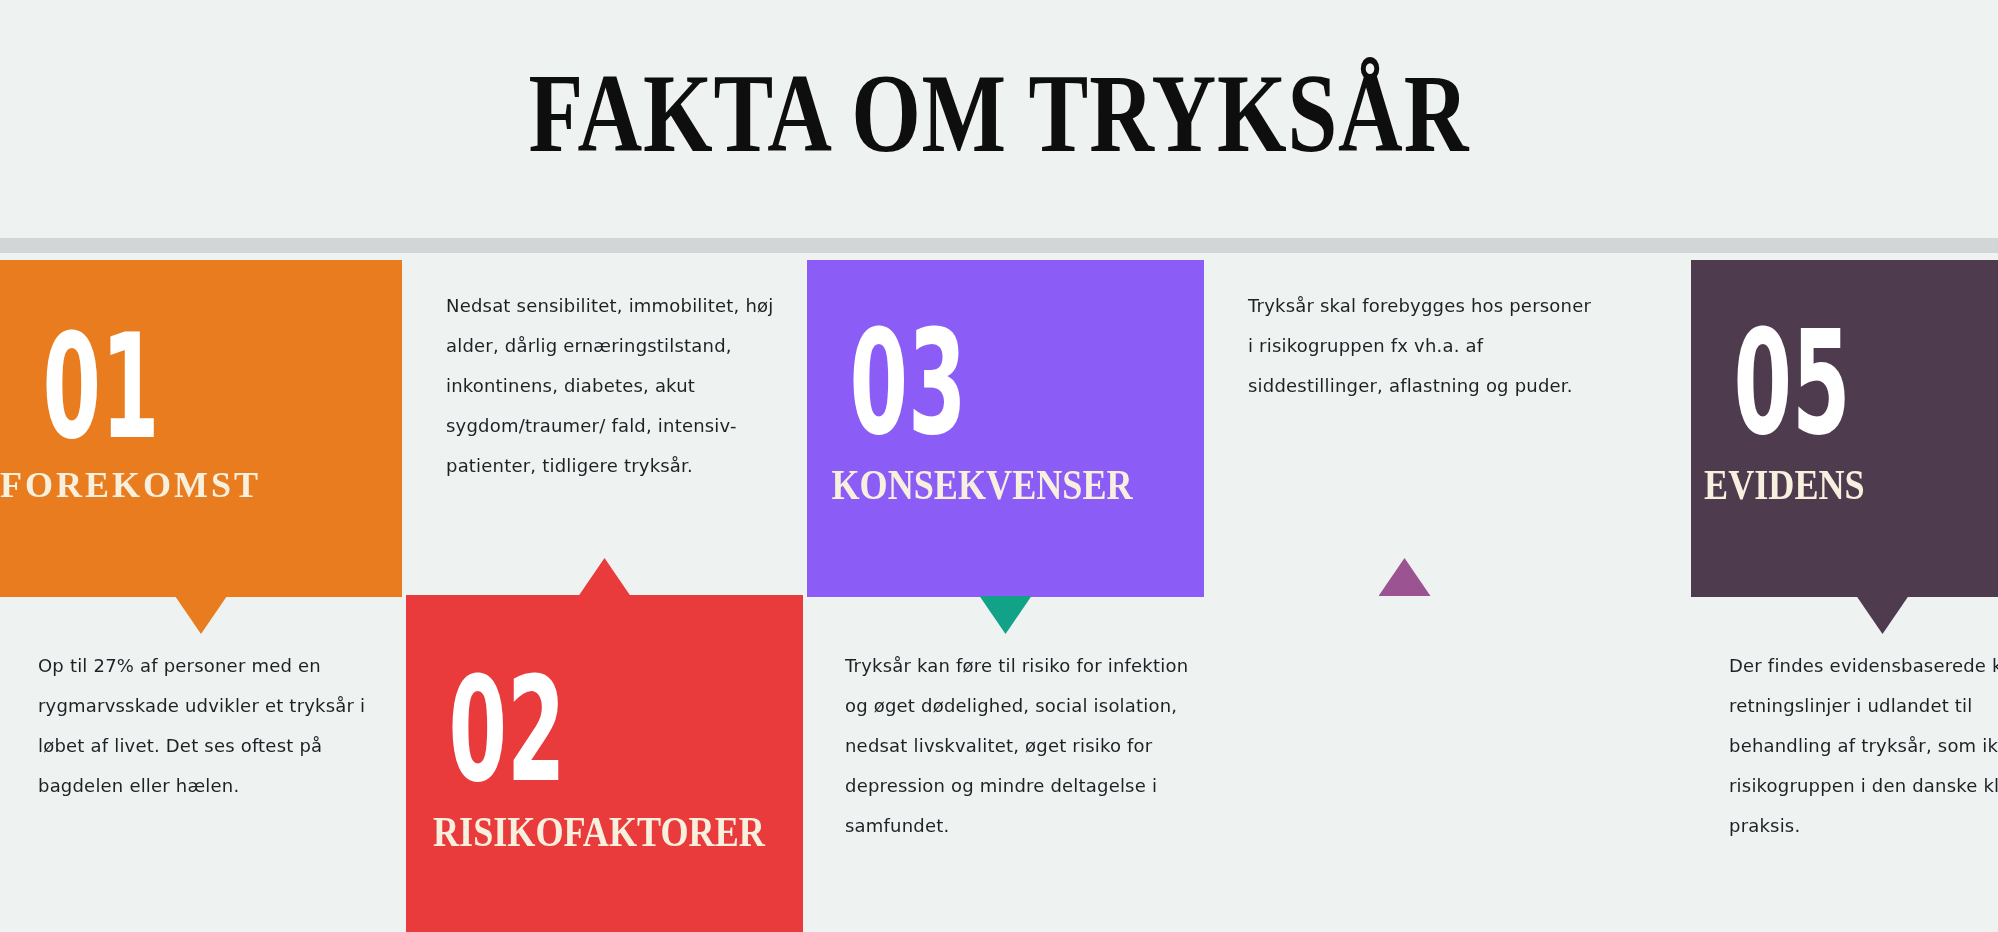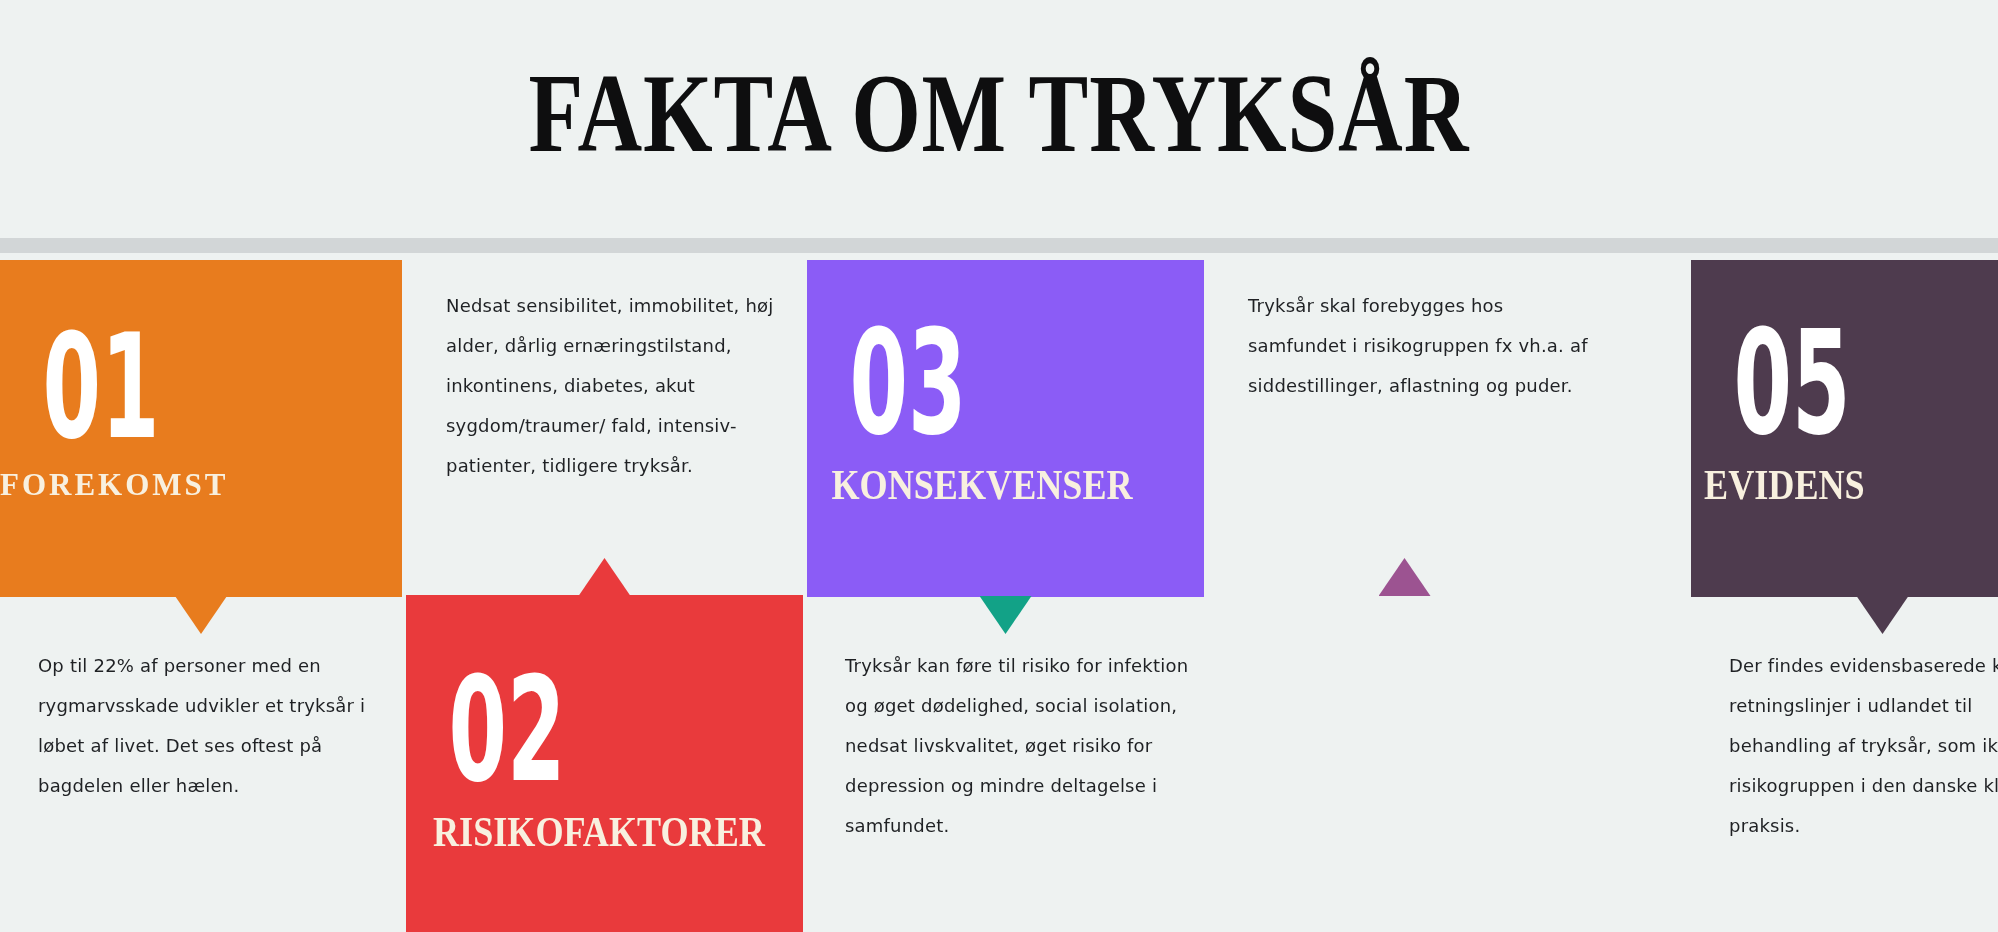--- a/index.html
+++ b/index.html
@@ -41,21 +41,21 @@
   .box-number{
     font-weight:700; font-size:145px; line-height:110px; color:#FFFFFF;
     transform:scaleX(0.58); white-space:nowrap;
   }
   .box-label{
     margin-top:26px;
     font-family:"Liberation Serif", serif; font-weight:700;
     font-size:42px; line-height:42px; color:#F8F0DF;
     transform:scaleX(0.86); white-space:nowrap;
   }
-  .col-1 .box-label{ font-size:31px; line-height:34px; letter-spacing:3px; transform:none; }
+  .col-1 .box-label{ font-size:36px; line-height:34px; letter-spacing:3px; transform:none; }
 
   .pointer{
     position:absolute; left:50%; width:52px; height:38px; margin-left:-26px;
   }
   .pointer-down{ top:596px; clip-path:polygon(0 0, 100% 0, 50% 100%); }
   .pointer-up  { top:558px; clip-path:polygon(50% 0, 100% 100%, 0 100%); }
 
   .description{
     position:absolute; color:#1F2124;
     font-size:18px; line-height:40px; letter-spacing:0.2px;
@@ -74,21 +74,21 @@
   </div>
 
   <div class="divider"></div>
 
   <div class="column col-1">
     <div class="box box-top" style="background: rgb(232, 124, 30);">
       <div class="box-number">01</div>
       <div class="box-label">FOREKOMST</div>
     </div>
     <div class="pointer pointer-down" style="background: rgb(232, 124, 30);"></div>
-    <div class="description desc-bottom">Op til 22% af personer med en rygmarvsskade udvikler et tryksår i løbet af livet. Det ses oftest på bagdelen eller hælen.</div>
+    <div class="description desc-bottom">Op til 27% af personer med en rygmarvsskade udvikler et tryksår i løbet af livet. Det ses oftest på bagdelen eller hælen.</div>
   </div>
 
   <div class="column col-2">
     <div class="description desc-top">Nedsat sensibilitet, immobilitet, høj alder, dårlig ernæringstilstand, inkontinens, diabetes, akut sygdom/traumer/ fald, intensiv-patienter, tidligere tryksår.</div>
     <div class="pointer pointer-up" style="background: rgb(233, 58, 60);"></div>
     <div class="box box-bottom" style="background: rgb(233, 58, 60);">
       <div class="box-number">02</div>
       <div class="box-label">RISIKOFAKTORER</div>
     </div>
   </div>
@@ -96,21 +96,21 @@
   <div class="column col-3">
     <div class="box box-top" style="background: #8b5cf6;">
       <div class="box-number">03</div>
       <div class="box-label">KONSEKVENSER</div>
     </div>
     <div class="pointer pointer-down" style="background: rgb(18, 162, 135);"></div>
     <div class="description desc-bottom">Tryksår kan føre til risiko for infektion og øget dødelighed, social isolation, nedsat livskvalitet, øget risiko for depression og mindre deltagelse i samfundet.</div>
   </div>
 
   <div class="column col-4">
-    <div class="description desc-top">Tryksår skal forebygges hos samfundet i risikogruppen fx vh.a. af siddestillinger, aflastning og puder.</div>
+    <div class="description desc-top">Tryksår skal forebygges hos personer i risikogruppen fx vh.a. af siddestillinger, aflastning og puder.</div>
     <div class="pointer pointer-up" style="background: rgb(156, 83, 145);"></div>
   </div>
 
   <div class="column col-5">
     <div class="box box-top" style="background: rgb(78, 59, 78);">
       <div class="box-number">05</div>
       <div class="box-label">EVIDENS</div>
     </div>
     <div class="pointer pointer-down" style="background: rgb(78, 59, 78);"></div>
     <div class="description desc-bottom">Der findes evidensbaserede kliniske retningslinjer i udlandet til behandling af tryksår, som ikke er risikogruppen i den danske kliniske praksis.</div>

